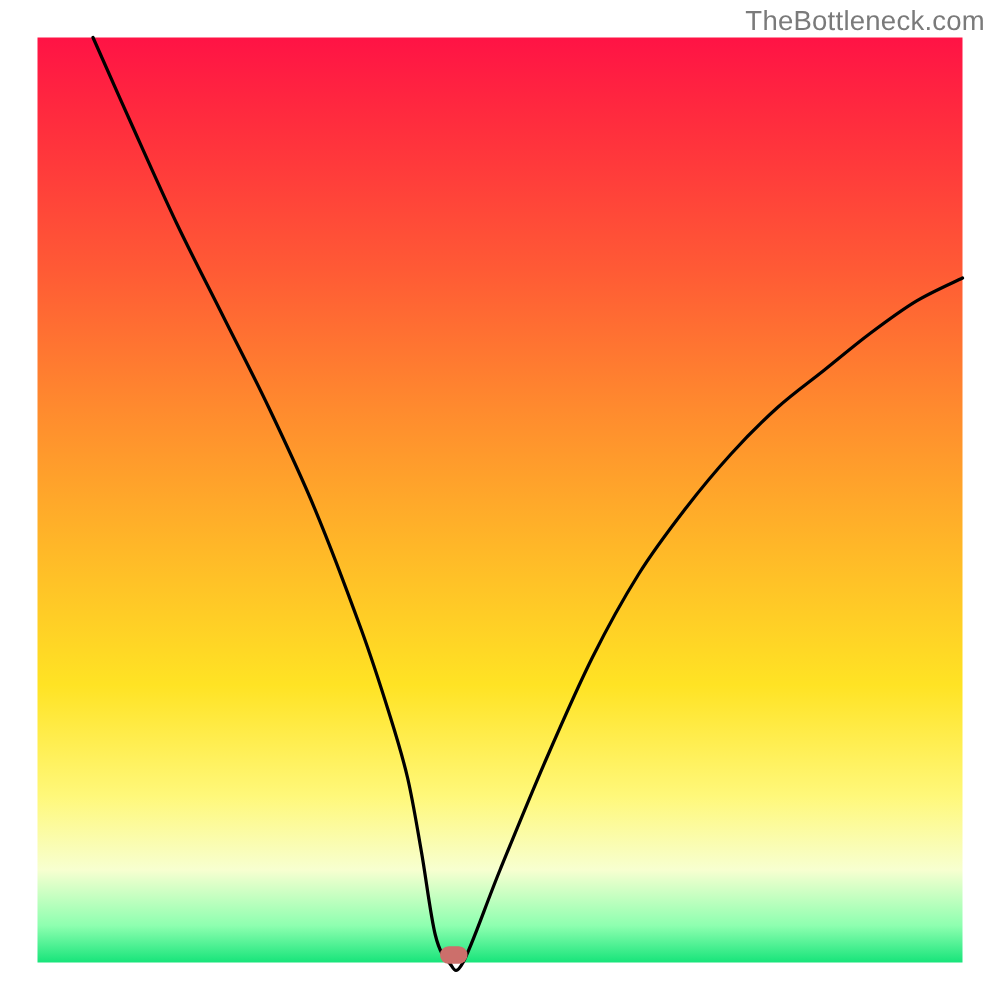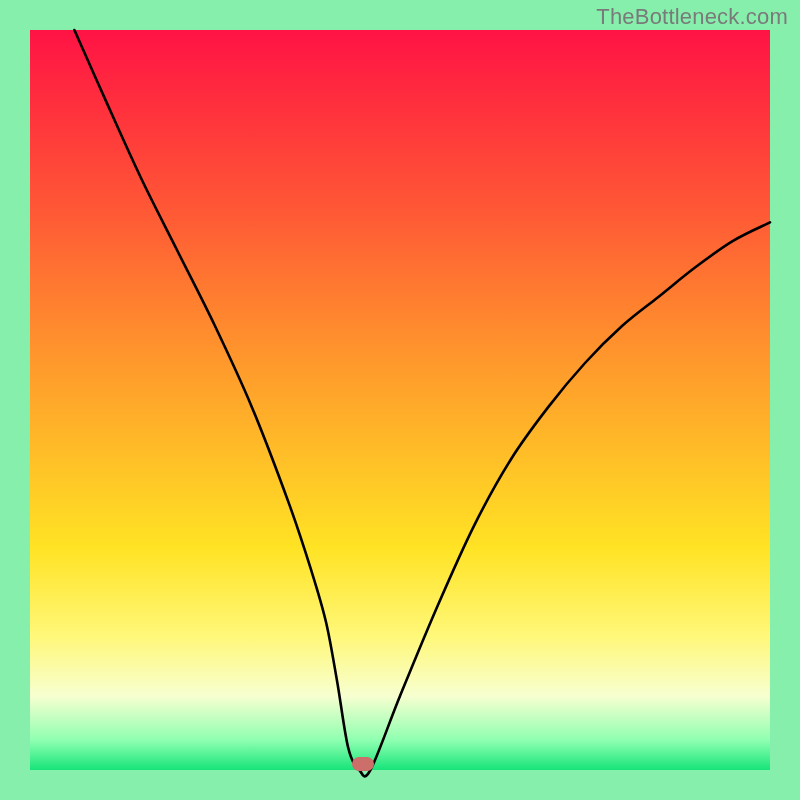--- a/index.html
+++ b/index.html
@@ -8,21 +8,21 @@
     width: 800px;
     height: 800px;
     background: #000;
     overflow: hidden;
     font-family: Arial, Helvetica, sans-serif;
   }
   .frame {
     position: relative;
     width: 800px;
     height: 800px;
-    background: #86efac;
+    background: #ffffff;
   }
   .watermark {
     position: absolute;
     top: 4px;
     right: 12px;
     color: #7a7a7a;
     font-size: 22px;
     font-weight: 500;
     letter-spacing: 0.2px;
     user-select: none;

